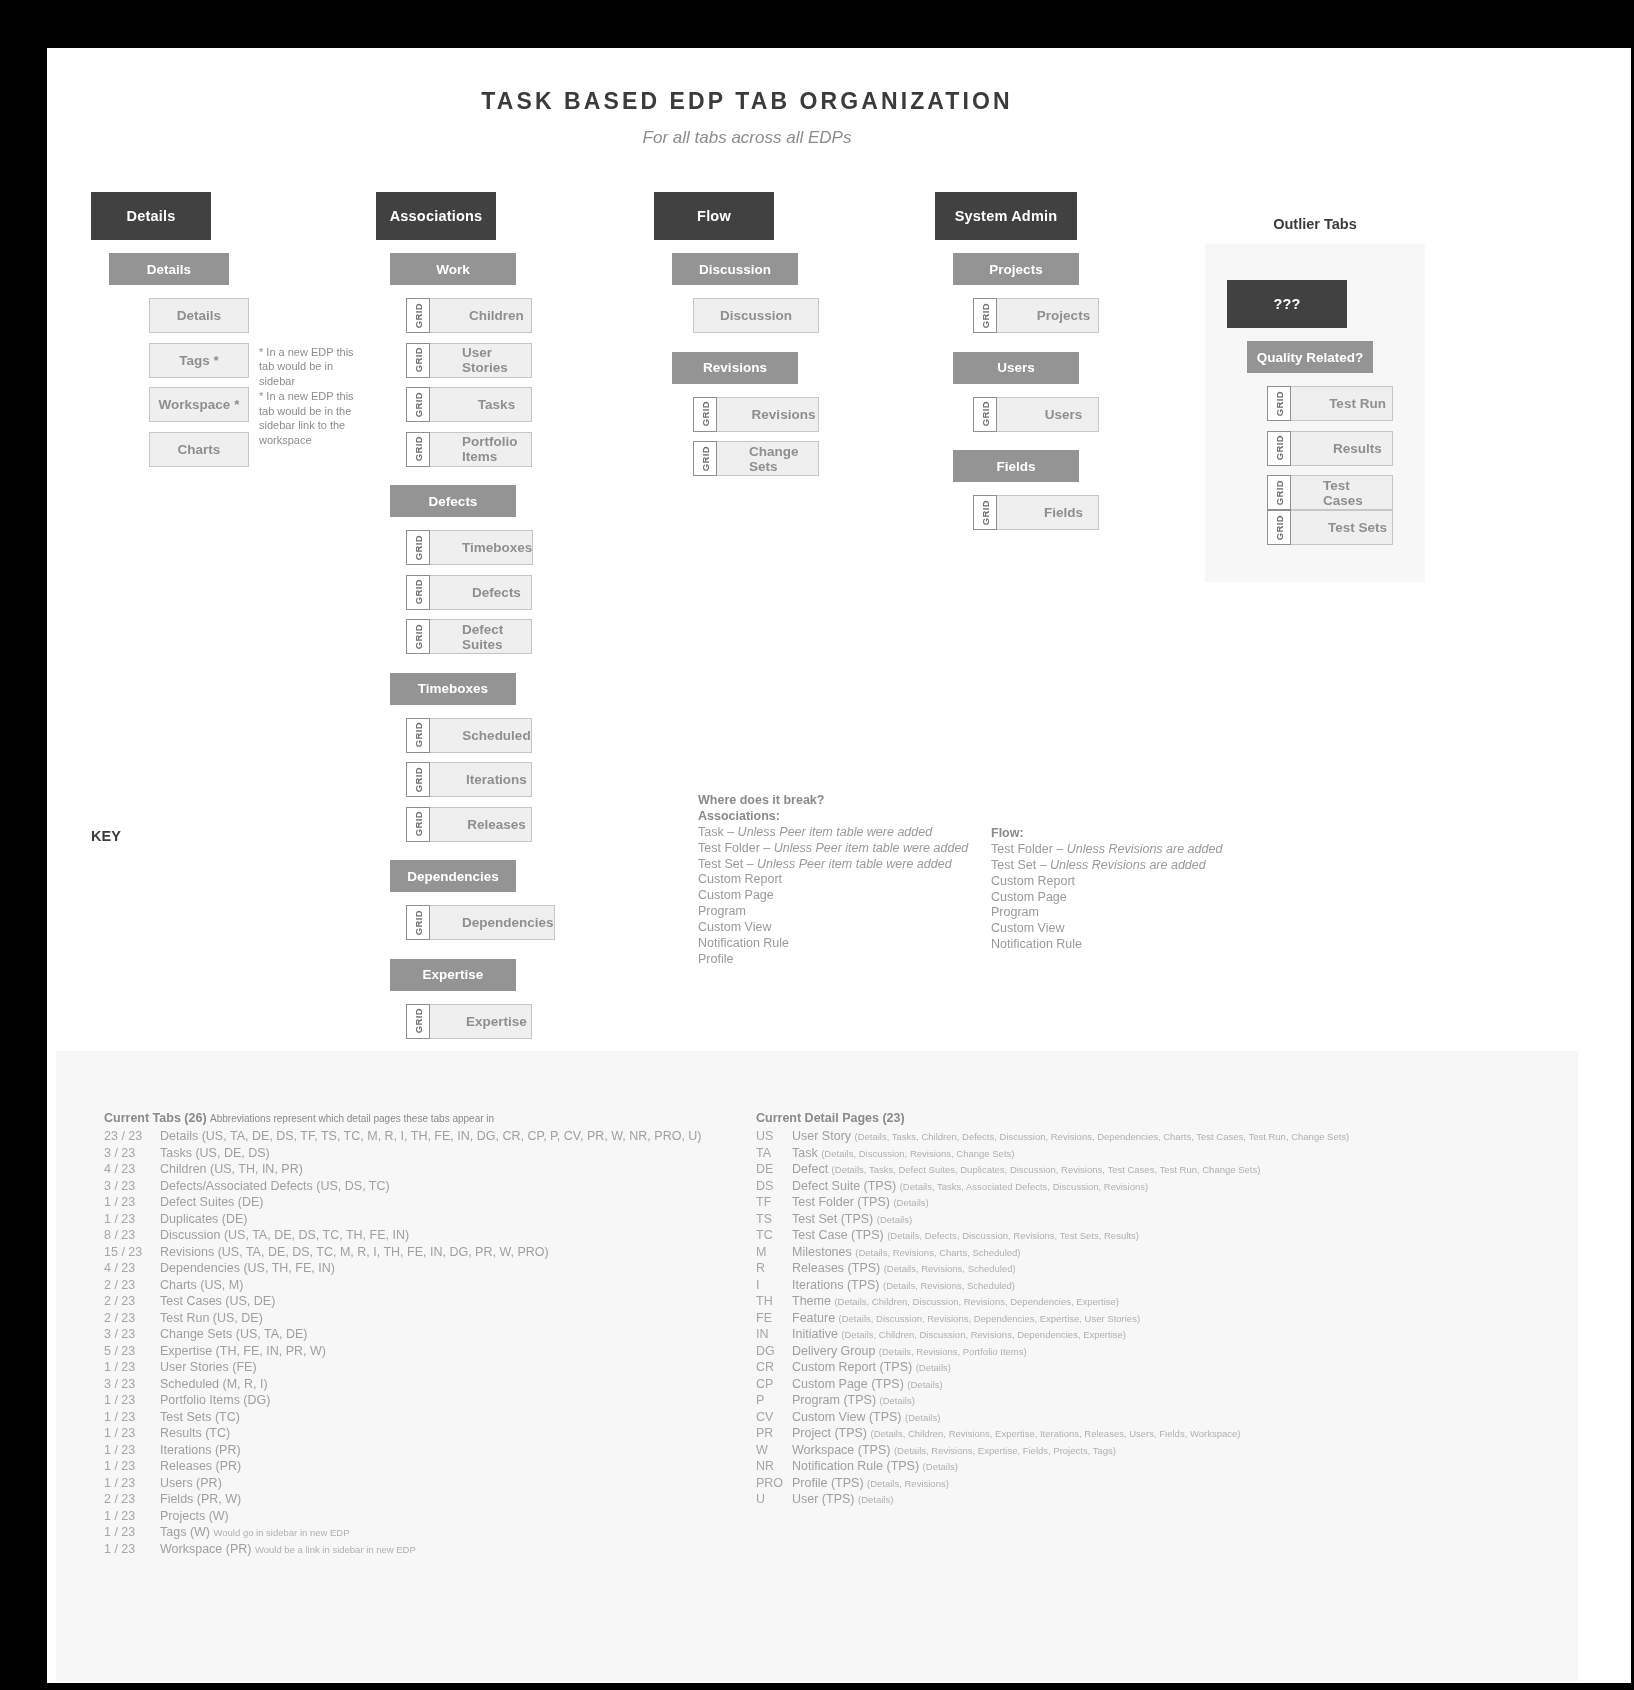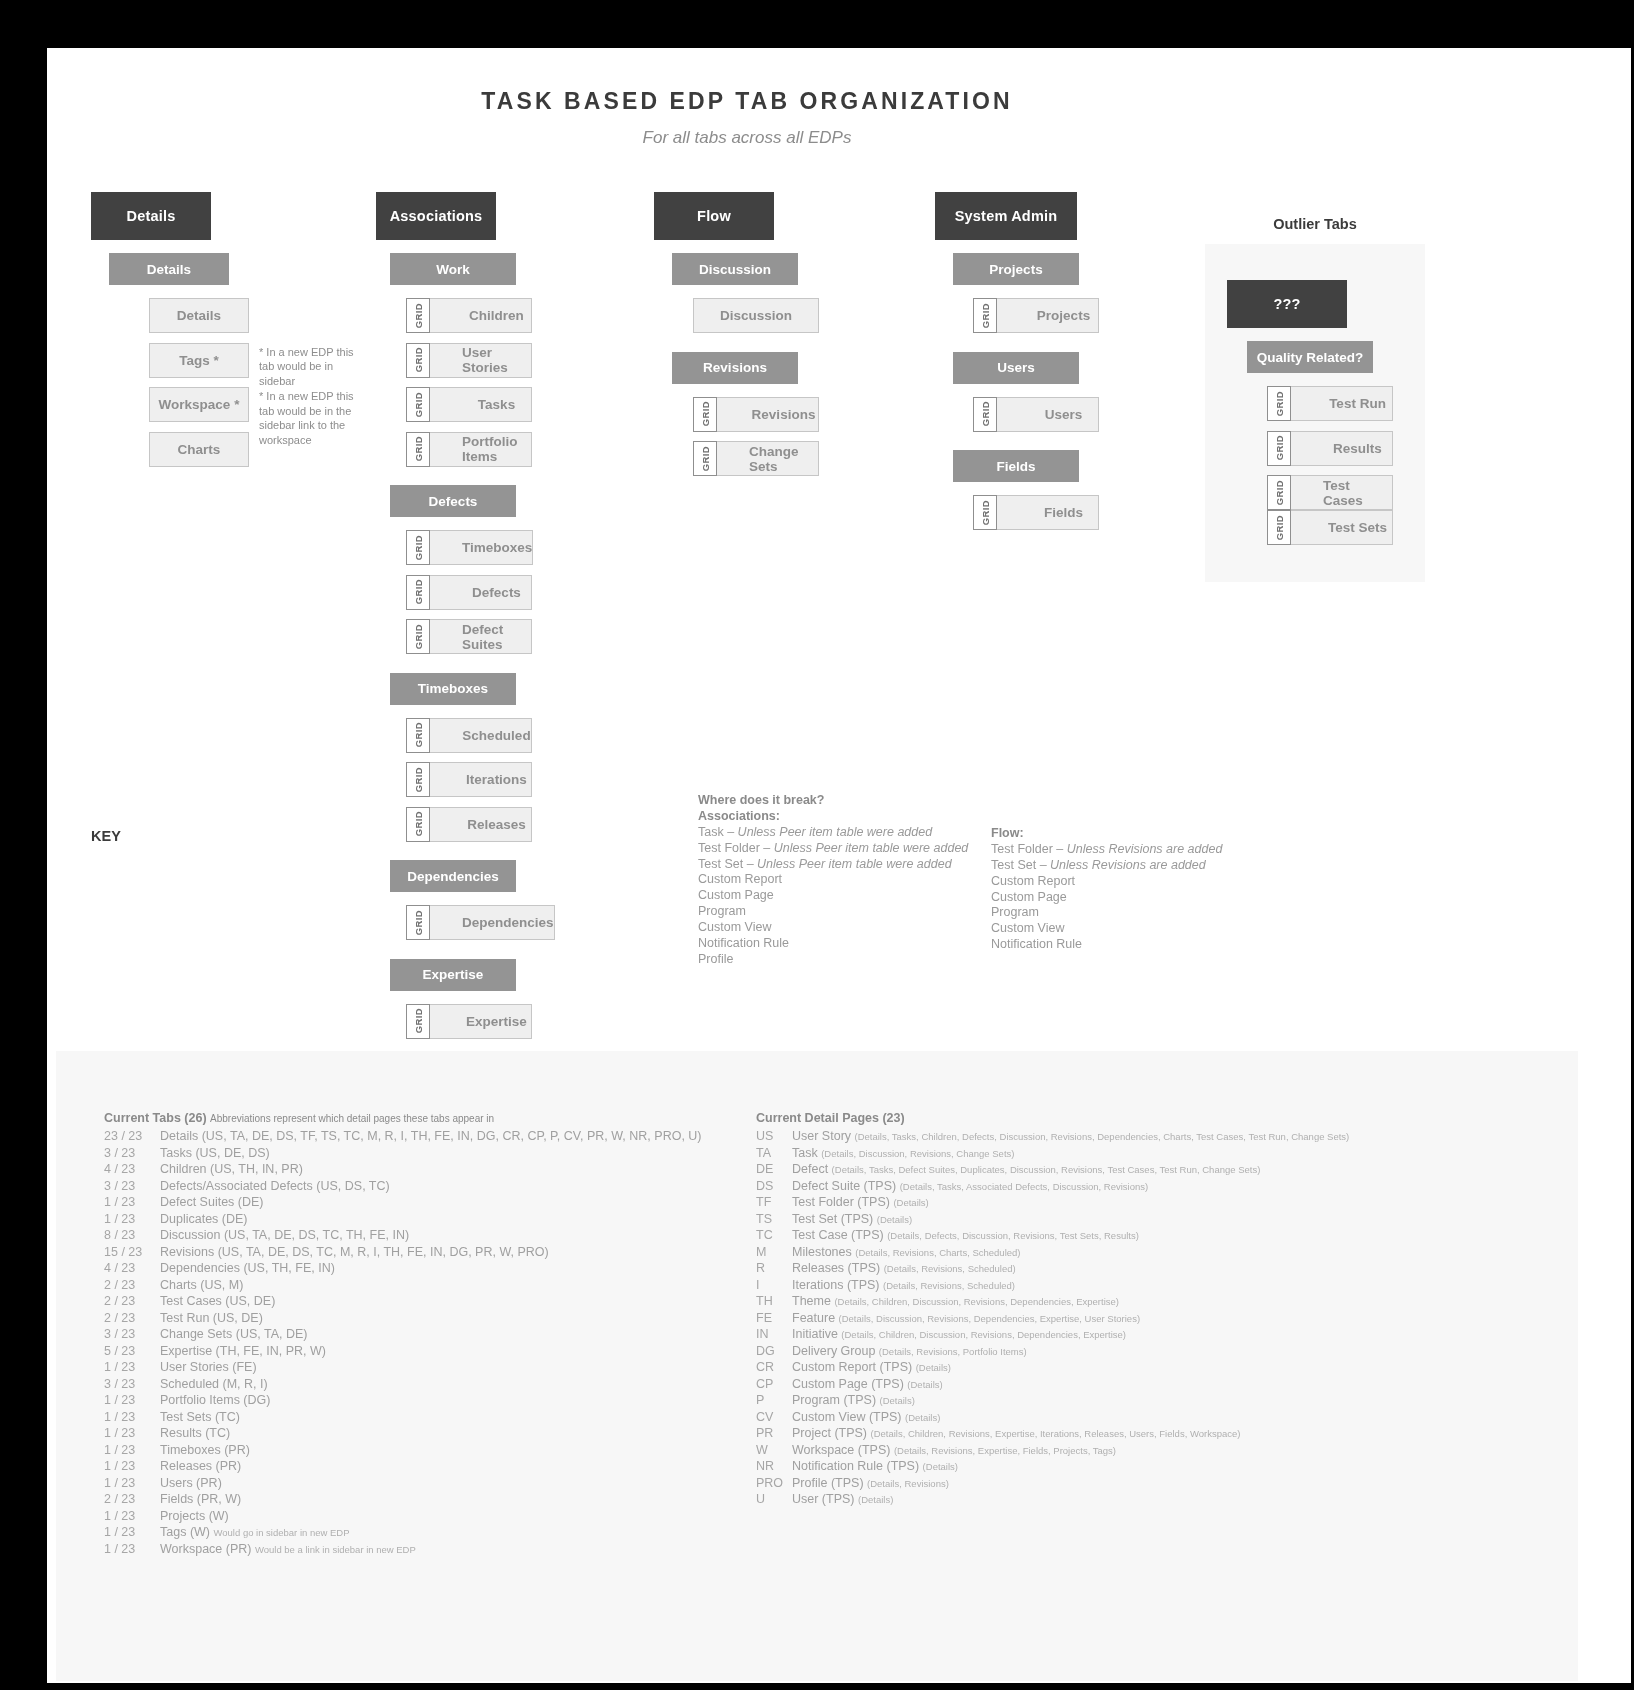--- a/index.html
+++ b/index.html
@@ -396,21 +396,21 @@
           <div class="lrow">
             <div class="cnt">1 / 23</div>
             <div class="nm">Test Sets (TC) </div>
           </div>
           <div class="lrow">
             <div class="cnt">1 / 23</div>
             <div class="nm">Results (TC) </div>
           </div>
           <div class="lrow">
             <div class="cnt">1 / 23</div>
-            <div class="nm">Timeboxes (PR) </div>
+            <div class="nm">Iterations (PR) </div>
           </div>
           <div class="lrow">
             <div class="cnt">1 / 23</div>
             <div class="nm">Releases (PR) </div>
           </div>
           <div class="lrow">
             <div class="cnt">1 / 23</div>
             <div class="nm">Users (PR) </div>
           </div>
           <div class="lrow">

